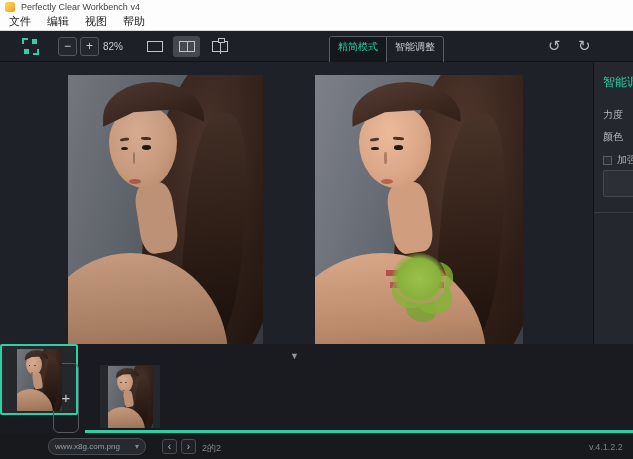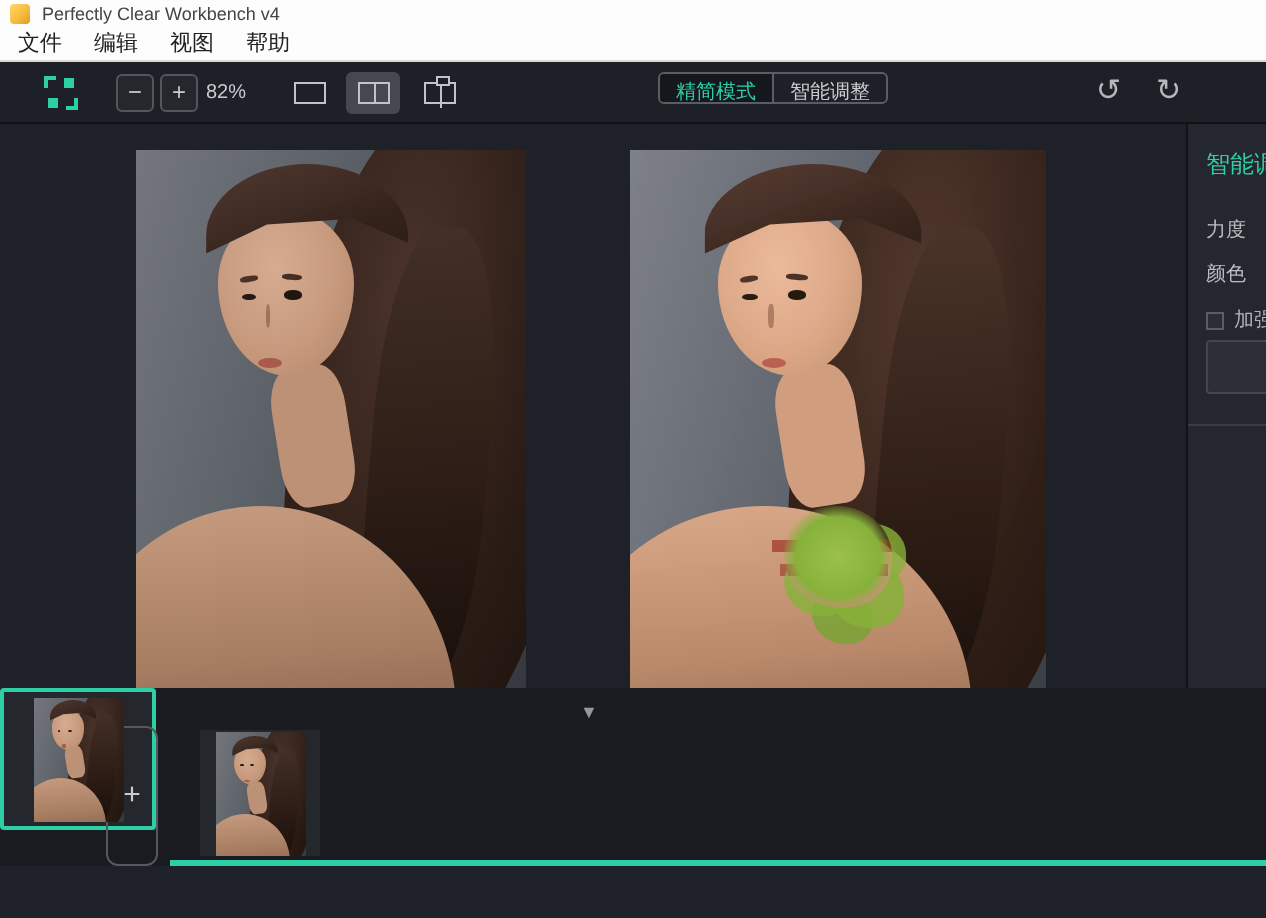--- a/index.html
+++ b/index.html
@@ -19,21 +19,21 @@
   .fit-icon { position:absolute; left:22px; top:7px; width:17px; height:17px; }
   .tb-btn { position:absolute; top:6px; width:19px; height:19px; background:#24272c; border:1px solid #53565c; border-radius:3px;
     color:#c8cbd0; font-size:12px; line-height:17px; text-align:center; }
   .zoom-level { position:absolute; left:103px; top:10px; font-size:10px; color:#c8cbd0; }
   .view-btn { position:absolute; top:5px; width:27px; height:21px; border-radius:3px; display:flex; align-items:center; justify-content:center; }
   .view-btn.active { background:#45484f; }
   .vb-rect { width:16px; height:11px; border:1px solid #c0c3c8; position:relative; }
   .vb-rect.split:before { content:""; position:absolute; left:7px; top:0; width:1px; height:9px; background:#c0c3c8; }
   .vb-rect.handle:before { content:""; position:absolute; left:7px; top:-3px; width:1px; height:15px; background:#c0c3c8; }
   .vb-rect.handle:after { content:""; position:absolute; left:5px; top:-4px; width:5px; height:3px; border:1px solid #c0c3c8; background:#1d2026; }
-  .mode-tabs { position:absolute; left:329px; top:5px; height:16px; display:flex; border:1px solid #5a5d63; border-radius:3px; overflow:hidden; }
+  .mode-tabs { position:absolute; left:329px; top:5px; height:39px; display:flex; border:1px solid #5a5d63; border-radius:3px; overflow:hidden; }
   .mode-tab { font-size:10px; padding:0 8px; line-height:19px; color:#c8cbd0; background:transparent; }
   .mode-tab.active { background:#14171c; color:#2ecfa5; border-right:1px solid #5a5d63; }
   .history-btn { position:absolute; top:4px; font-size:15px; color:#b4b7bc; background:none; border:none; line-height:22px; }
 
   
   .canvas { position:absolute; left:0; top:62px; width:593px; height:282px; background:#1e2127; }
 
   
   .portrait { position:absolute; overflow:hidden; }
   .portrait > div { position:absolute; }
@@ -228,14 +228,24 @@
             <div class="p-eye-r"></div>
             <div class="p-lips"></div>
         </div>
       </div>
     </div>
 
     <div class="marker">▼</div>
     <div class="teal-line"></div>
   </div>
 
+  <div class="bottombar">
+    <div class="file-select">
+      <div class="file-name">www.x8g.com.png</div>
+      <div class="file-caret">▾</div>
+    </div>
+    <button class="nav-btn" style="left:162px">‹</button>
+    <button class="nav-btn" style="left:181px">›</button>
+    <div class="count-text">2的2</div>
+    <div class="version">v.4.1.2.2</div>
+  </div>
 
 </div>
 
 </body></html>

